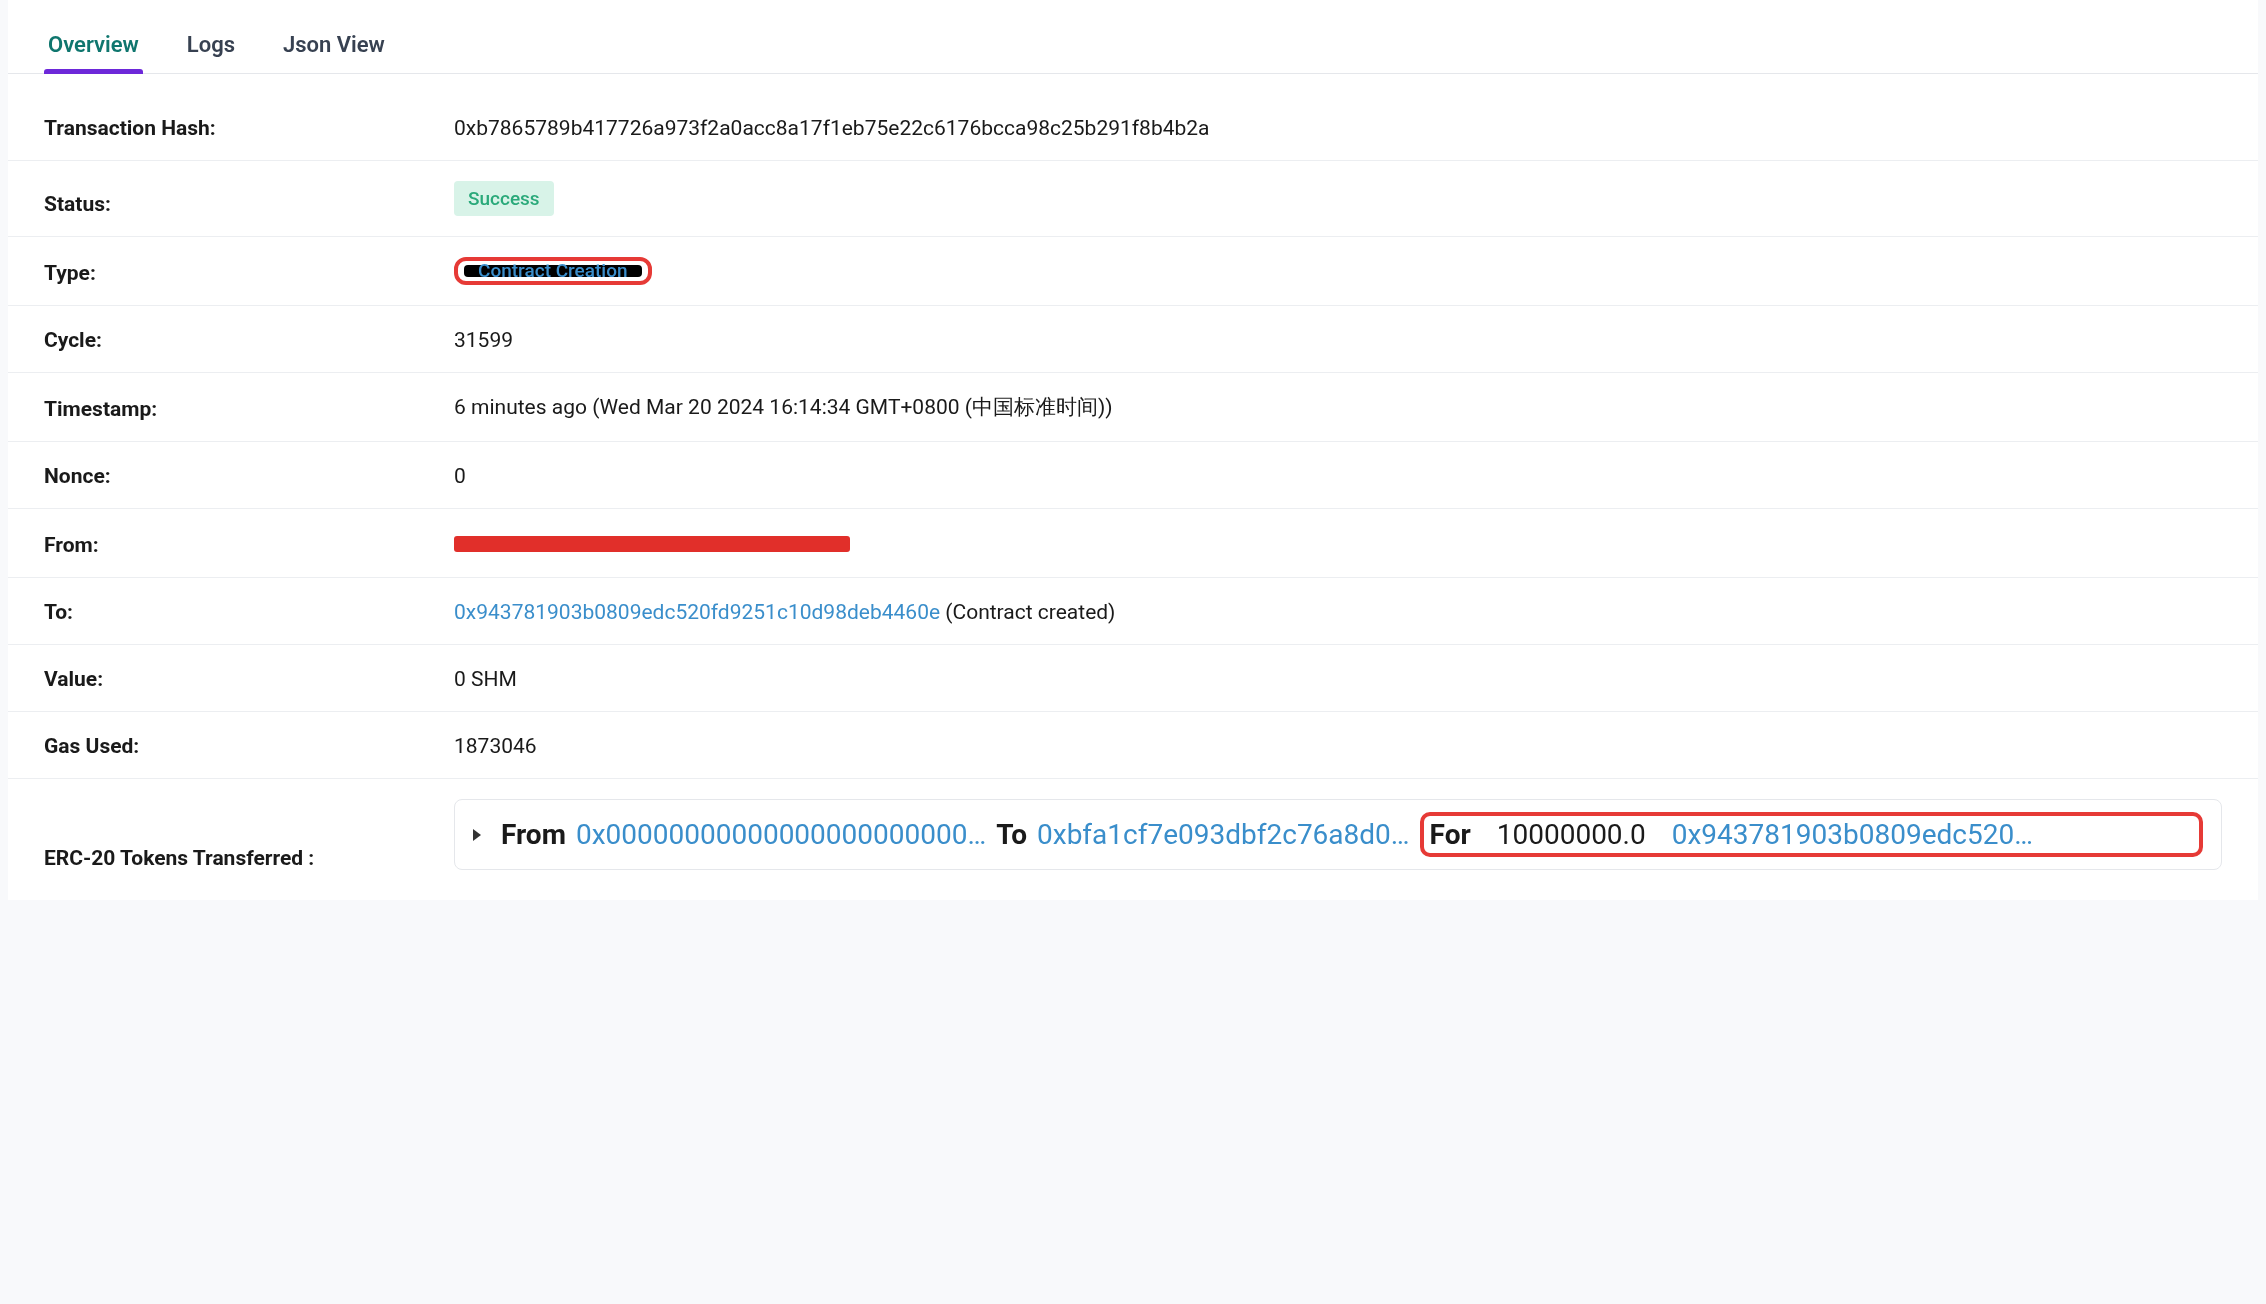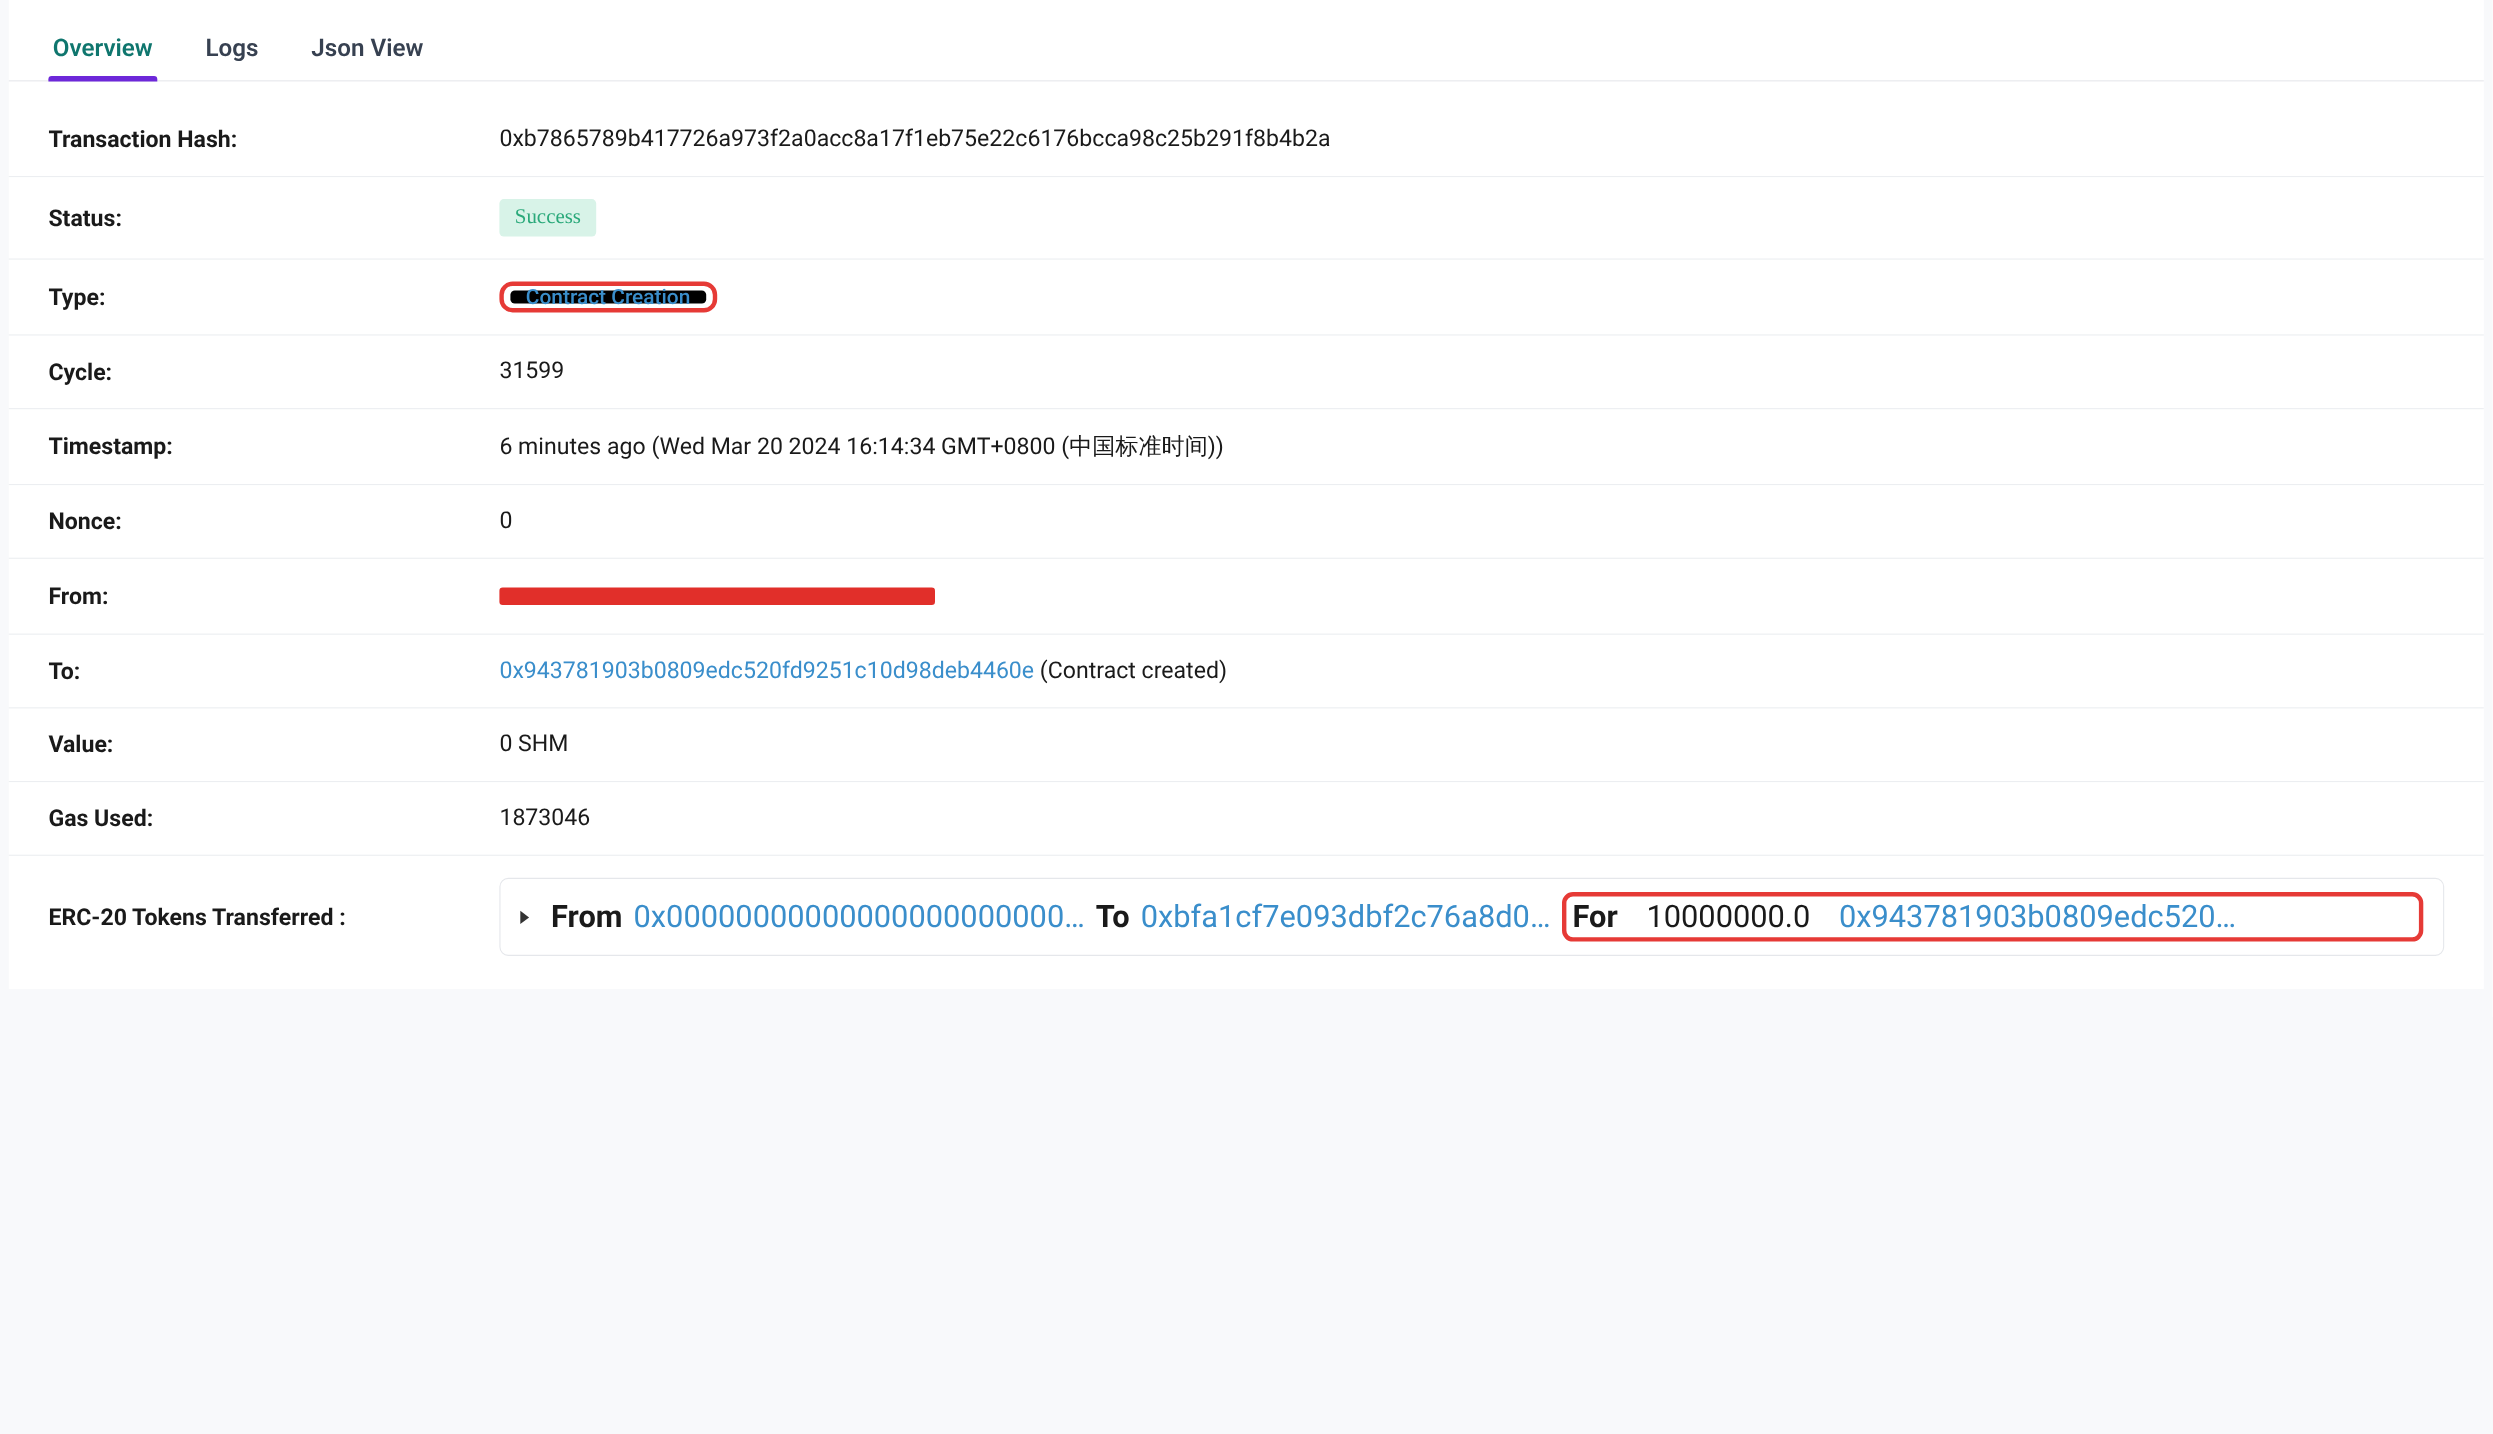--- a/index.html
+++ b/index.html
@@ -39,21 +39,21 @@
       bottom: -1px;
       height: 5px;
       background: #6d28d9;
       border-radius: 3px 3px 0 0;
     }
     .content {
       padding: 20px 0 10px 0;
     }
     .row {
       display: flex;
-      align-items: center;
+      align-items: flex-end;
       padding: 20px 36px;
       border-bottom: 1px solid #eceef1;
     }
     .row:last-child { border-bottom: none; }
     .label {
       width: 410px;
       flex-shrink: 0;
       font-size: 21px;
       font-weight: 700;
       color: #1a1a1a;
@@ -67,21 +67,20 @@
       min-width: 0;
     }
     .badge-success {
       display: inline-block;
       background: #d8f3e8;
       color: #2aa97a;
       padding: 6px 14px;
       border-radius: 4px;
       font-size: 19px;
       font-weight: 500;
-      font-family: Liberation Serif, serif;
     }
     .badge-type {
       display: inline-block;
       background: #000000;
       color: #3a8ecb;
       padding: 6px 14px;
       border-radius: 4px;
       font-size: 19px;
       font-weight: 500;
     }

